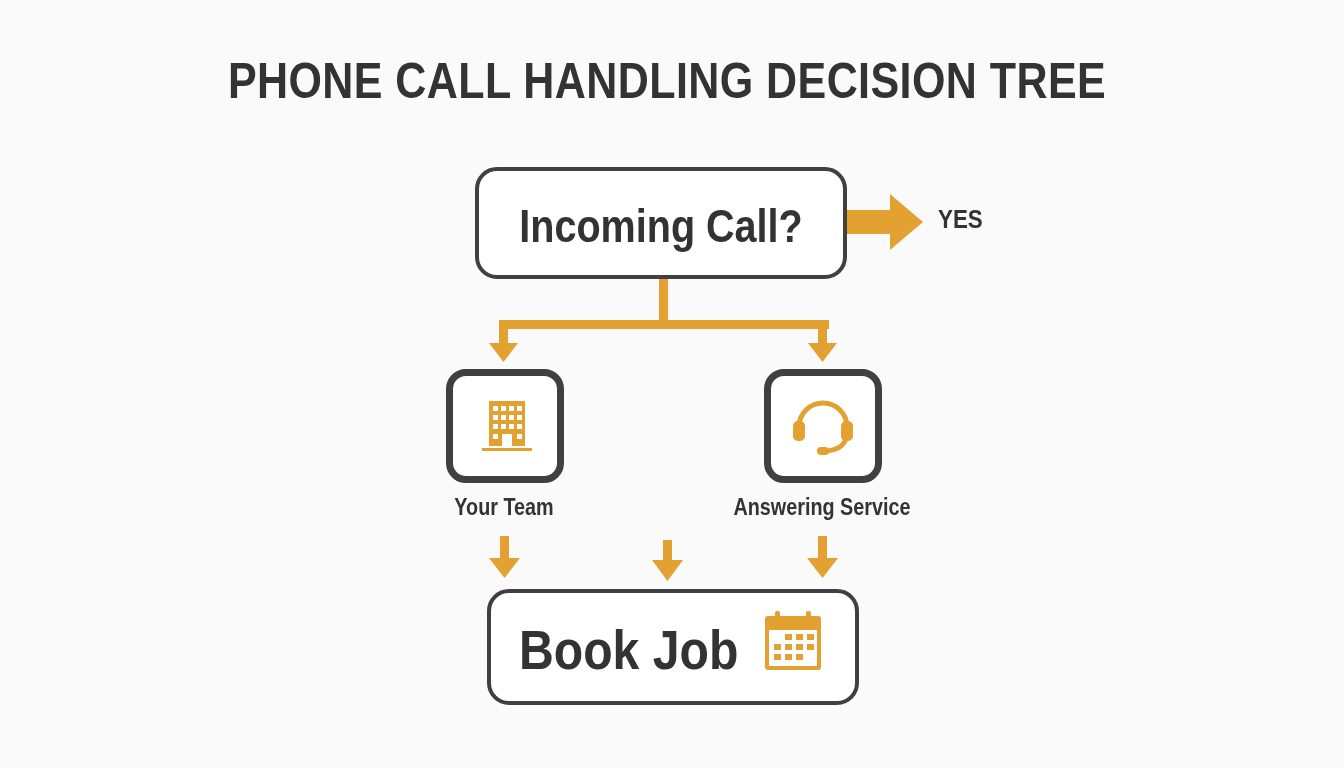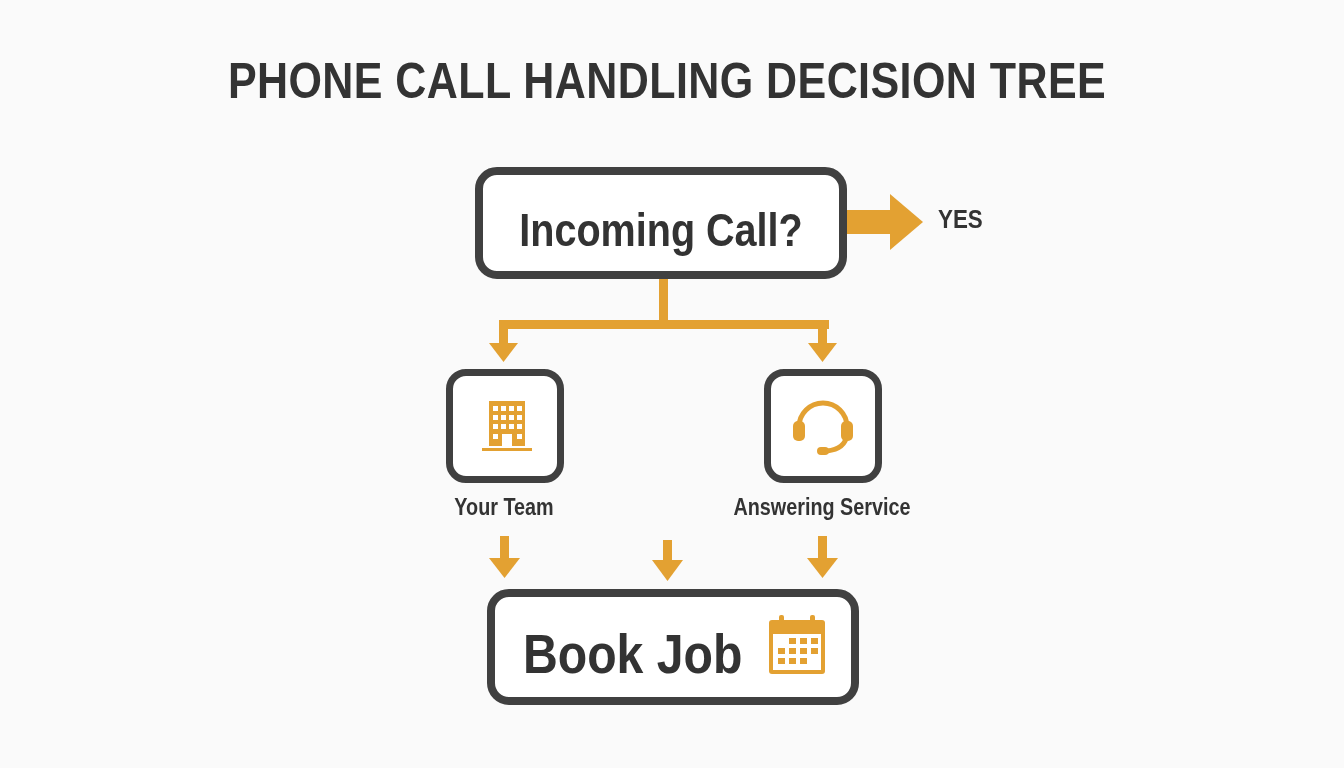--- a/index.html
+++ b/index.html
@@ -10,21 +10,21 @@
     color: #333333;
   }
   .title {
     position: absolute; left: 0; top: 52px; width: 1334px; text-align: center;
     font-family: "Liberation Sans", sans-serif; font-weight: bold;
     font-size: 50px; letter-spacing: 0.5px; color: #333333;
     transform: scaleX(0.86); transform-origin: 667px 0;
   }
   .box {
     position: absolute; box-sizing: border-box;
-    border: 8px solid #404040; border-radius: 22px; background: #ffffff;
+    border: 4px solid #404040; border-radius: 22px; background: #ffffff;
   }
   .box-incoming { left: 475px; top: 167px; width: 372px; height: 112px; }
   .box-incoming .lbl {
     position: absolute; left: 0; right: 0; top: 28px; text-align: center;
     font-weight: bold; font-size: 46px; color: #333333;
     transform: scaleX(0.86);
   }
   .yes {
     position: absolute; left: 938px; top: 204px; font-weight: bold;
     font-size: 26px; color: #333333; transform: scaleX(0.86); transform-origin: 0 0;

